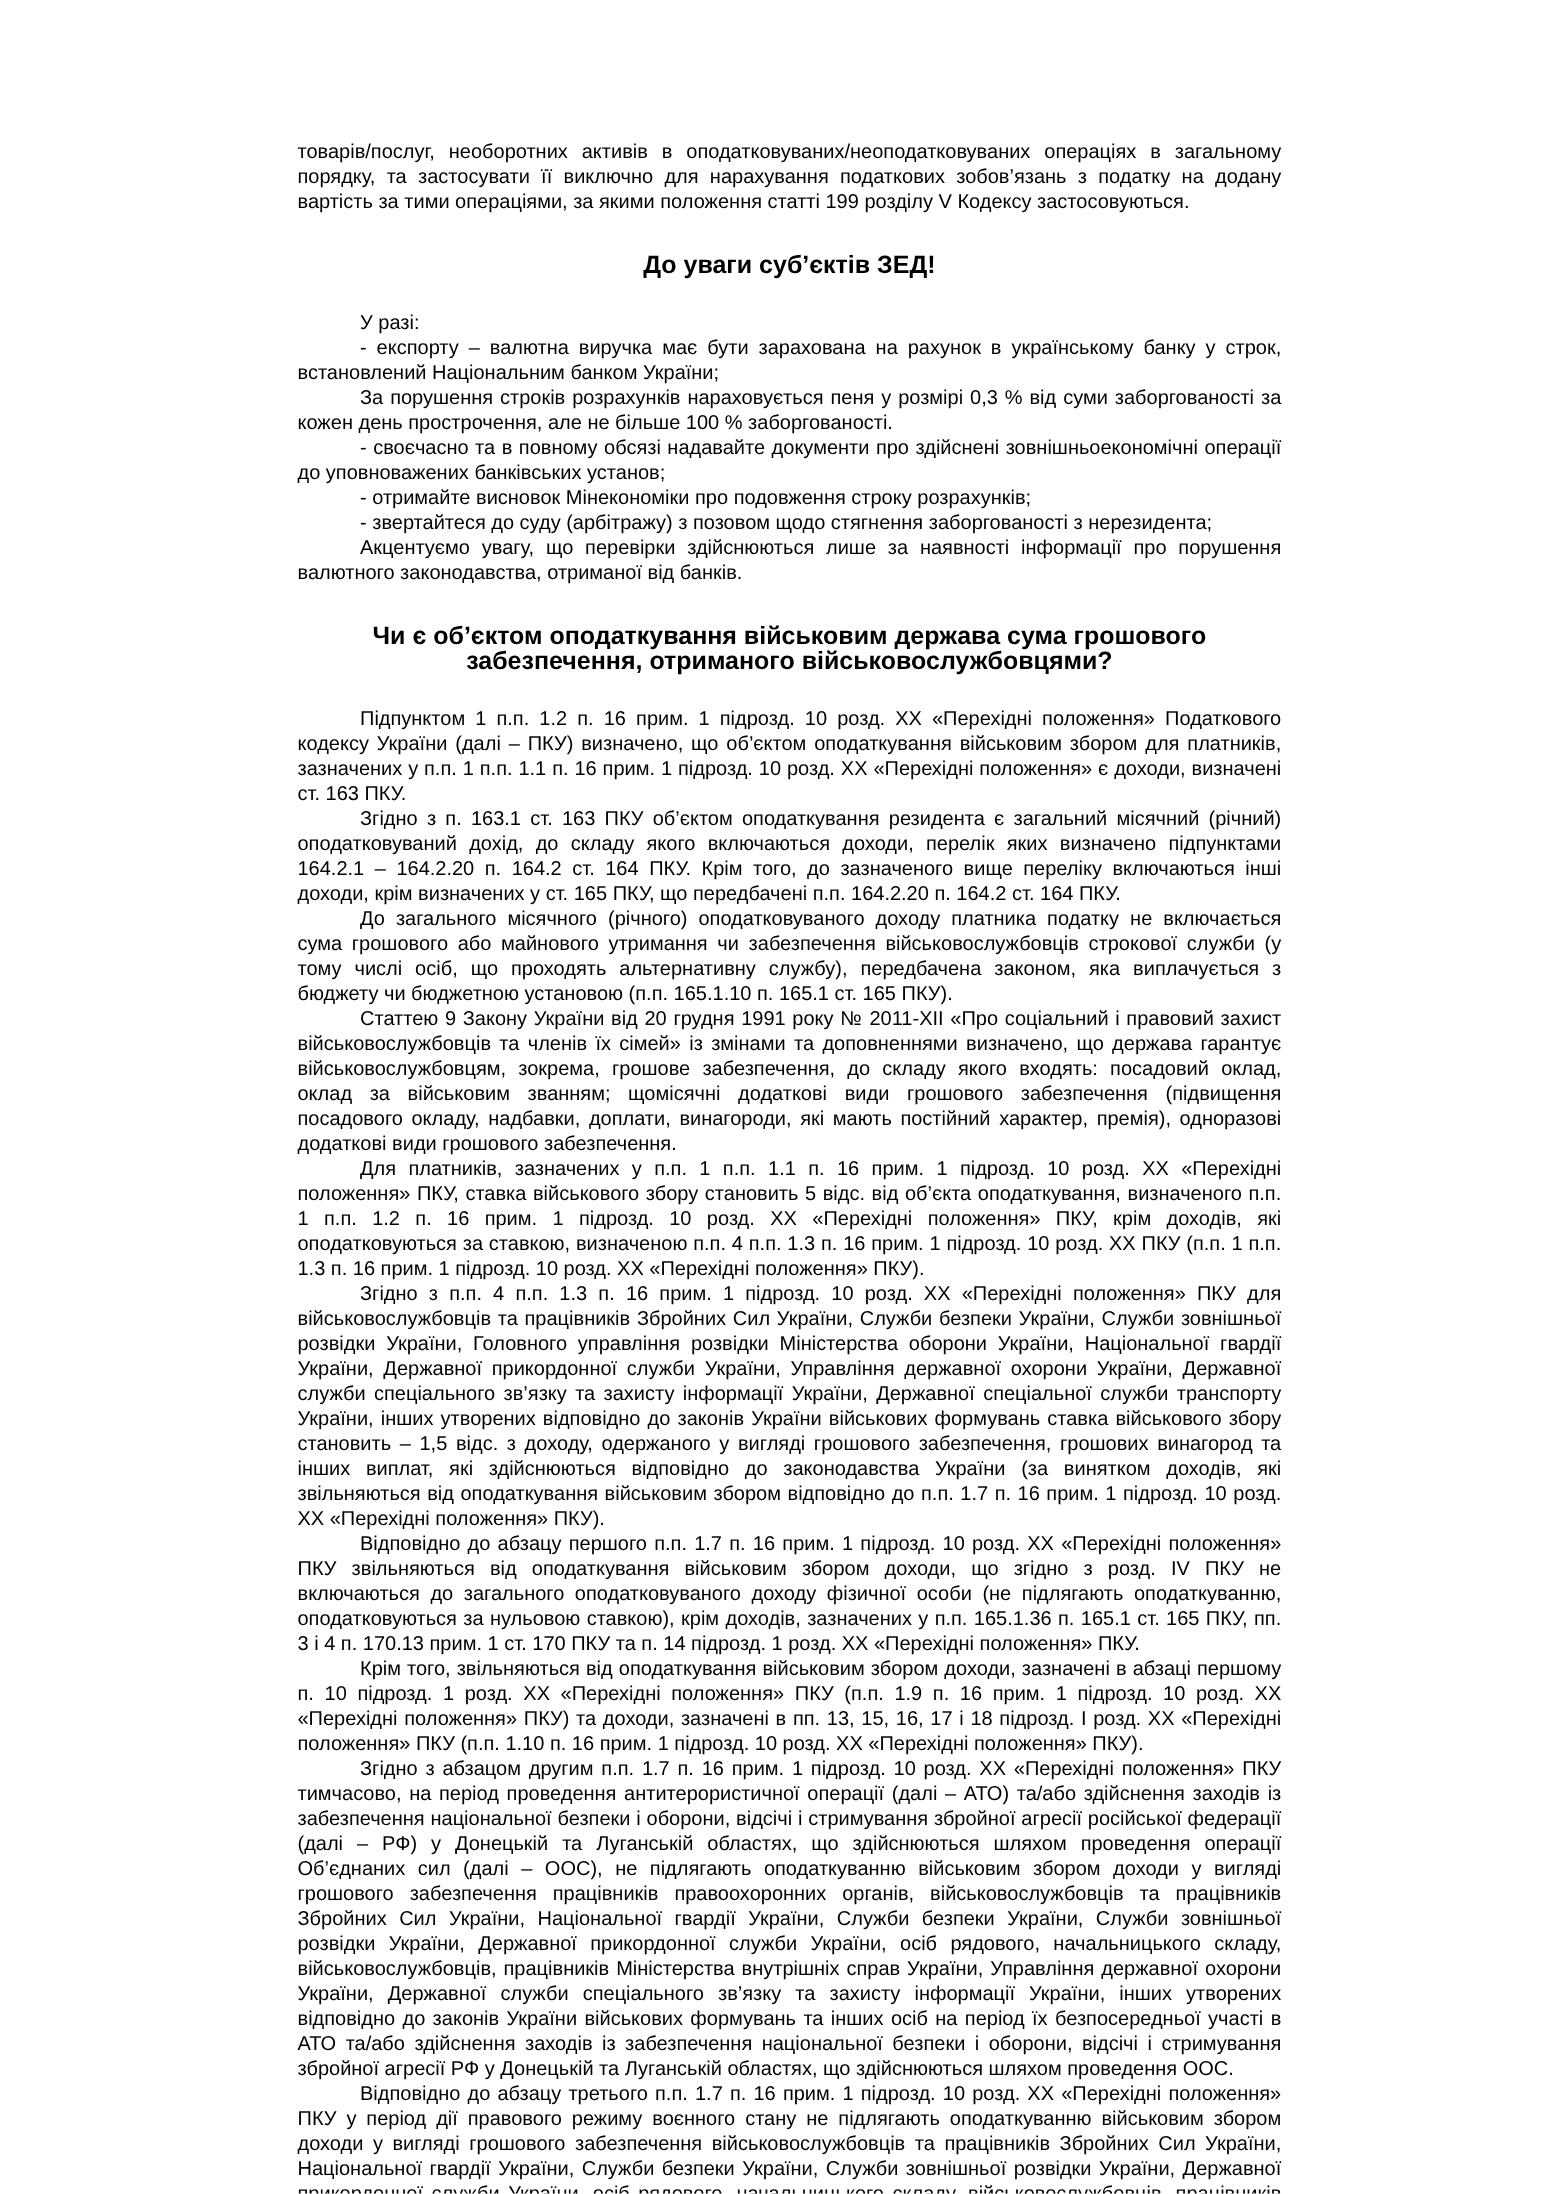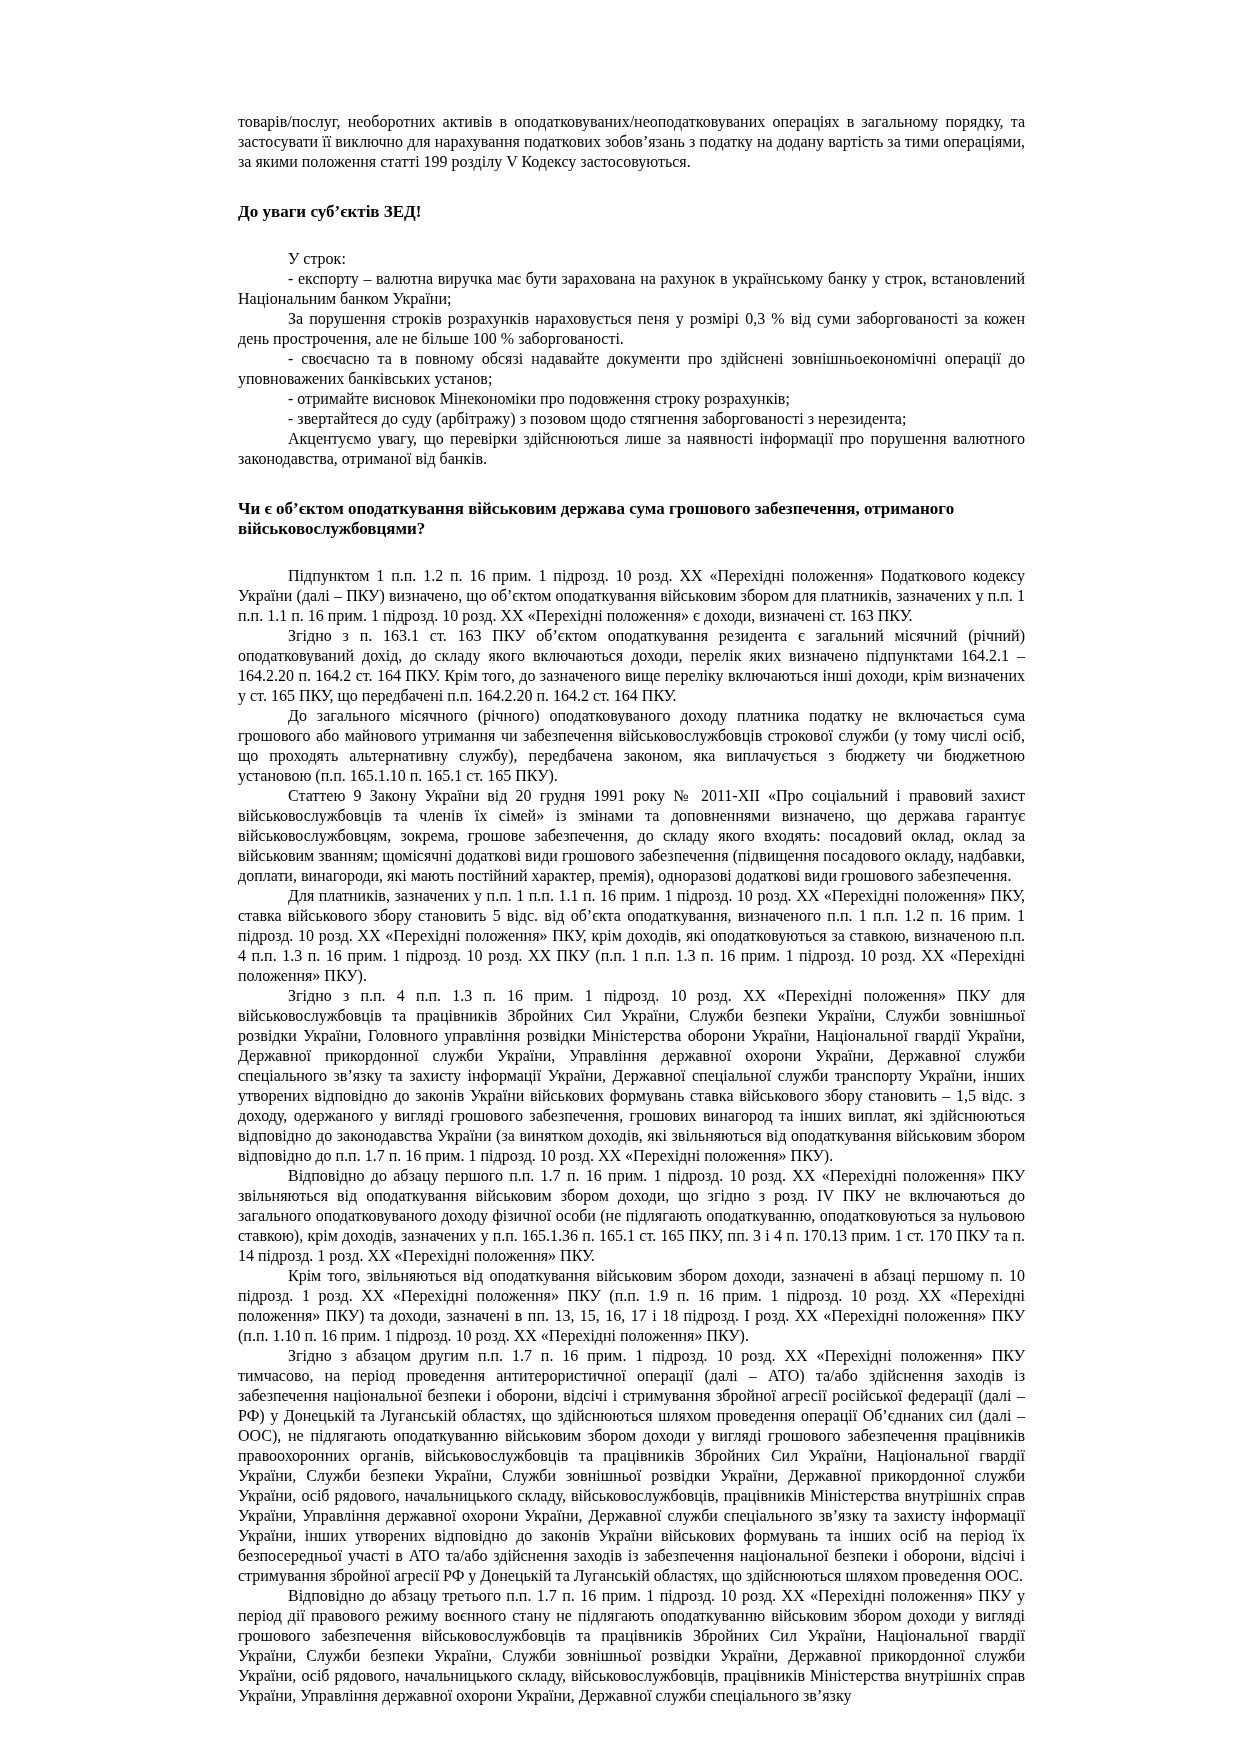--- a/index.html
+++ b/index.html
@@ -9,51 +9,52 @@
   }
   .page {
     position: relative;
     width: 1080px;
     height: 1755px;
     margin: 0 auto;
     background: #ffffff;
     box-sizing: border-box;
     padding: 112px 135px 0 158px;
     color: #000000;
-    font-family: Liberation Serif, serif;
+    font-family: Liberation Sans, sans-serif;
     font-size: 16px;
     line-height: 20px;
     overflow: hidden;
   }
   .para {
     margin: 0;
     text-align: justify;
     text-indent: 50px;
   }
   .para.no-indent {
     text-indent: 0;
   }
   .heading {
     margin: 30px 0 27px 0;
-    font-size: 17px;
+    font-size: 20px;
     line-height: 20px;
     font-weight: bold;
+    text-align: center;
     text-indent: 0;
   }
 </style>
 </head>
 <body>
 
 <div class="page">
 
   <p class="para no-indent">товарів/послуг, необоротних активів в оподатковуваних/неоподатковуваних операціях в загальному порядку, та застосувати її виключно для нарахування податкових зобов’язань з податку на додану вартість за тими операціями, за якими положення статті 199 розділу V Кодексу застосовуються.</p>
 
   <p class="heading">До уваги суб’єктів ЗЕД!</p>
 
-  <p class="para">У строк:</p>
+  <p class="para">У разі:</p>
   <p class="para">- експорту – валютна виручка має бути зарахована на рахунок в українському банку у строк, встановлений Національним банком України;</p>
   <p class="para">За порушення строків розрахунків нараховується пеня у розмірі 0,3 % від суми заборгованості за кожен день прострочення, але не більше 100 % заборгованості.</p>
   <p class="para">- своєчасно та в повному обсязі надавайте документи про здійснені зовнішньоекономічні операції до уповноважених банківських установ;</p>
   <p class="para">- отримайте висновок Мінекономіки про подовження строку розрахунків;</p>
   <p class="para">- звертайтеся до суду (арбітражу) з позовом щодо стягнення заборгованості з нерезидента;</p>
   <p class="para">Акцентуємо увагу, що перевірки здійснюються лише за наявності інформації про порушення валютного законодавства, отриманої від банків.</p>
 
   <p class="heading">Чи є об’єктом оподаткування військовим держава сума грошового забезпечення, отриманого військовослужбовцями?</p>
 
   <p class="para">Підпунктом 1 п.п. 1.2 п. 16 прим. 1 підрозд. 10 розд. XX «Перехідні положення» Податкового кодексу України (далі – ПКУ) визначено, що об’єктом оподаткування військовим збором для платників, зазначених у п.п. 1 п.п. 1.1 п. 16 прим. 1 підрозд. 10 розд. XX «Перехідні положення» є доходи, визначені ст. 163 ПКУ.</p>

